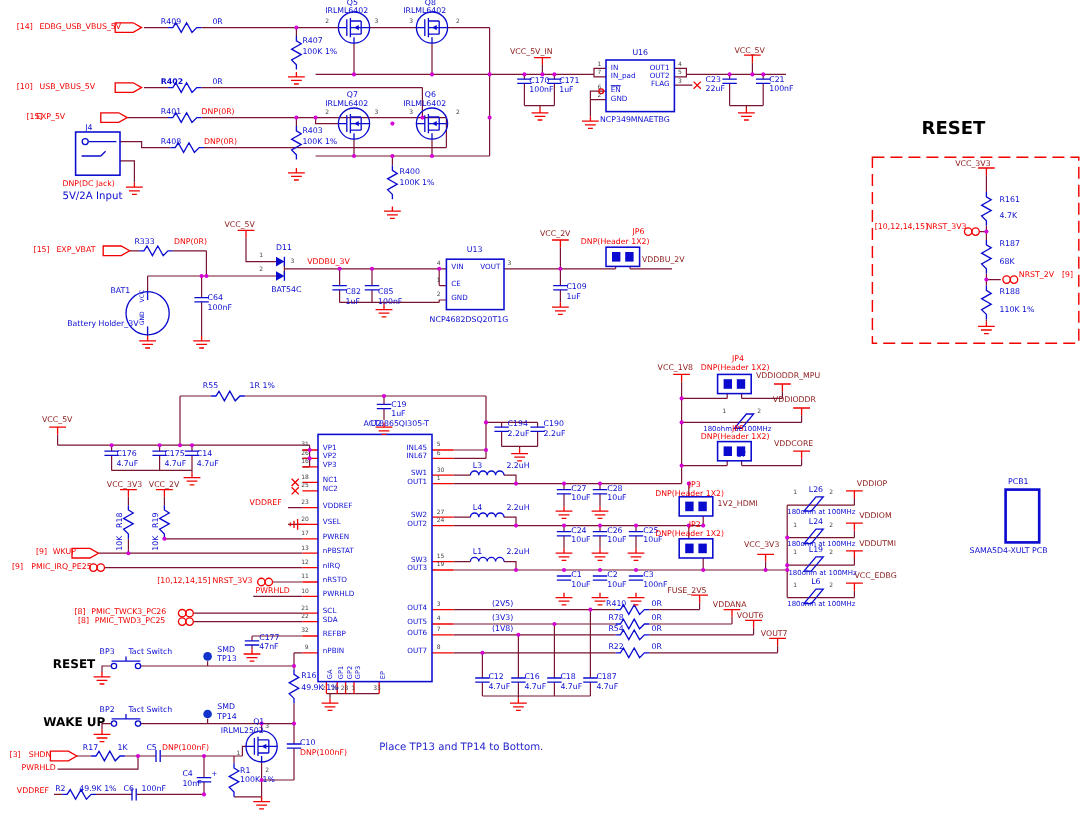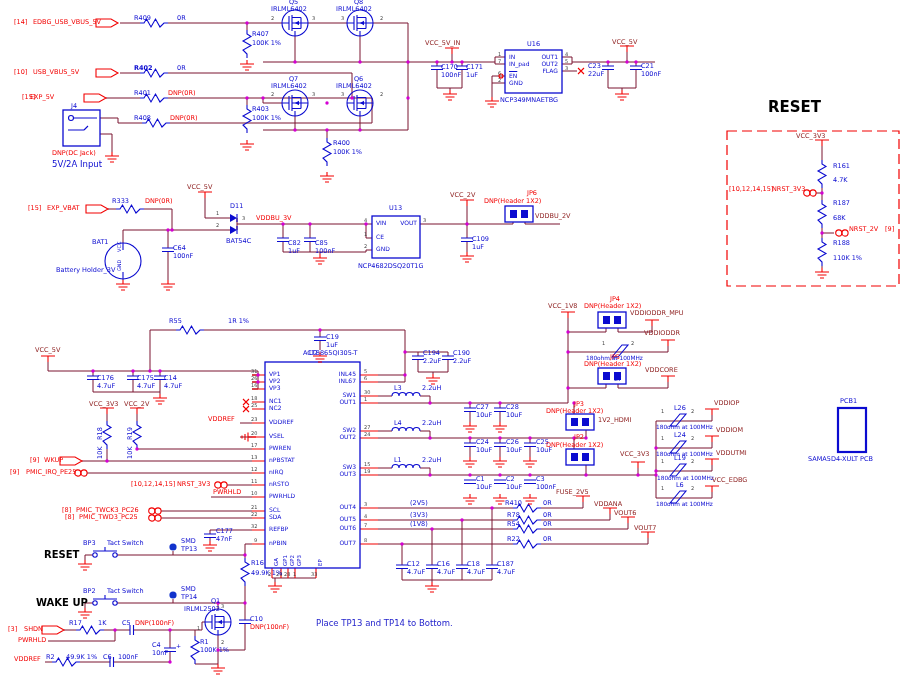--- a/index.html
+++ b/index.html
@@ -495,21 +495,21 @@
       <span class="lbl" style="left: 364px; top: 244px; color: rgb(68, 68, 68); font-size: 5px;">2</span>
       <span class="lbl" style="left: 423px; top: 218px; color: rgb(68, 68, 68); font-size: 5px;">3</span>
       <span class="lbl" style="left: 358px; top: 263px; color: rgb(11, 11, 208); font-size: 6.5px;">NCP4682DSQ20T1G</span>
       <span class="lbl" style="left: 450px; top: 192px; color: rgb(139, 26, 26); font-size: 6.5px;">VCC_2V</span>
       <span class="lbl" style="left: 472px; top: 236px; color: rgb(11, 11, 208); font-size: 6.5px;">C109</span>
       <span class="lbl" style="left: 472px; top: 244px; color: rgb(11, 11, 208); font-size: 6.5px;">1uF</span>
       <span class="lbl" style="left: 511px; top: 190px; color: rgb(242, 0, 0); font-size: 6.5px; padding-left: 16px;">JP6</span>
       <span class="lbl" style="left: 484px; top: 198px; color: rgb(242, 0, 0); font-size: 6.5px;">DNP(Header 1X2)</span>
       <span class="lbl" style="left: 535px; top: 213px; color: rgb(139, 26, 26); font-size: 6.5px;">VDDBU_2V</span>
       <span class="lbl" style="left: 169px; top: 318px; color: rgb(11, 11, 208); font-size: 6.5px;">R55</span>
-      <span class="lbl" style="left: 228px; top: 318px; color: rgb(11, 11, 208); font-size: 6.5px;">1R 1%</span>
+      <span class="lbl" style="left: 208px; top: 318px; color: rgb(11, 11, 208); font-size: 6.5px;">1R 1%</span>
       <span class="lbl" style="left: 326px; top: 334px; color: rgb(11, 11, 208); font-size: 6.5px;">C19</span>
       <span class="lbl" style="left: 326px; top: 342px; color: rgb(11, 11, 208); font-size: 6.5px;">1uF</span>
       <span class="lbl" style="left: 35px; top: 347px; color: rgb(139, 26, 26); font-size: 6.5px;">VCC_5V</span>
       <span class="lbl" style="left: 97px; top: 375px; color: rgb(11, 11, 208); font-size: 6.5px;">C176</span>
       <span class="lbl" style="left: 97px; top: 383px; color: rgb(11, 11, 208); font-size: 6.5px;">4.7uF</span>
       <span class="lbl" style="left: 137px; top: 375px; color: rgb(11, 11, 208); font-size: 6.5px;">C175</span>
       <span class="lbl" style="left: 137px; top: 383px; color: rgb(11, 11, 208); font-size: 6.5px;">4.7uF</span>
       <span class="lbl" style="left: 164px; top: 375px; color: rgb(11, 11, 208); font-size: 6.5px;">C14</span>
       <span class="lbl" style="left: 164px; top: 383px; color: rgb(11, 11, 208); font-size: 6.5px;">4.7uF</span>
       <span class="lbl" style="left: 89px; top: 401px; color: rgb(139, 26, 26); font-size: 6.5px;">VCC_3V3</span>

